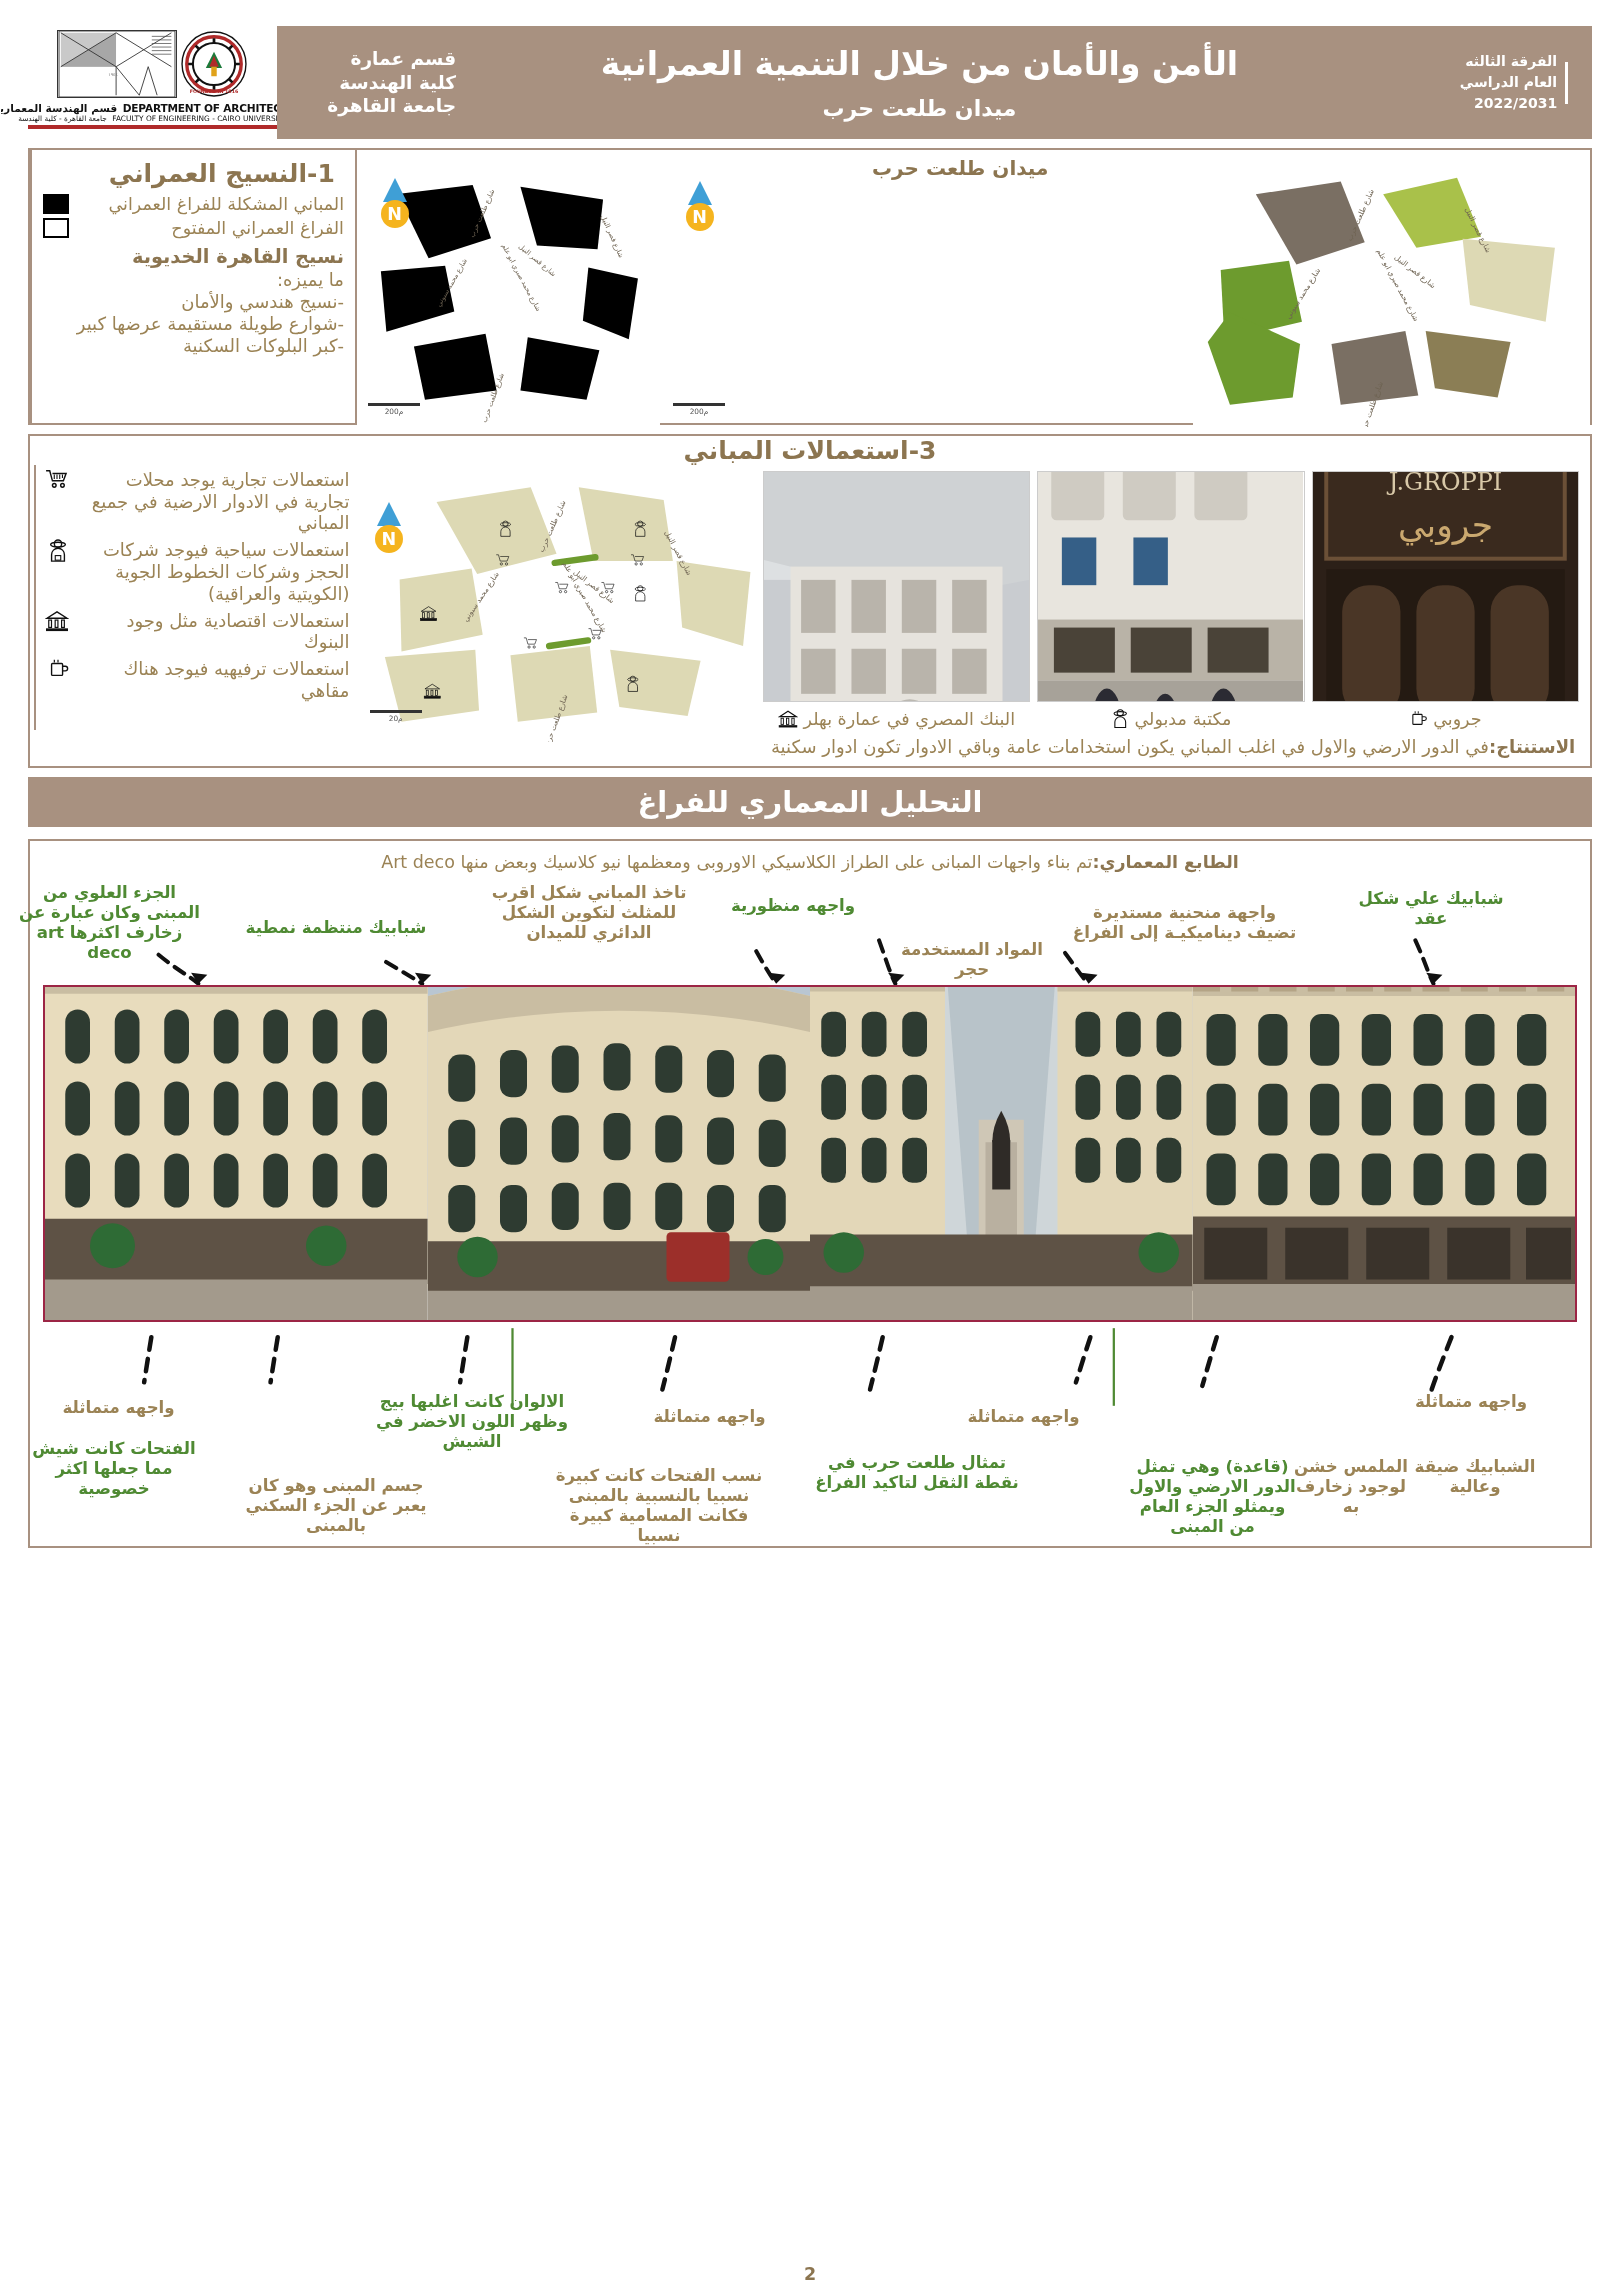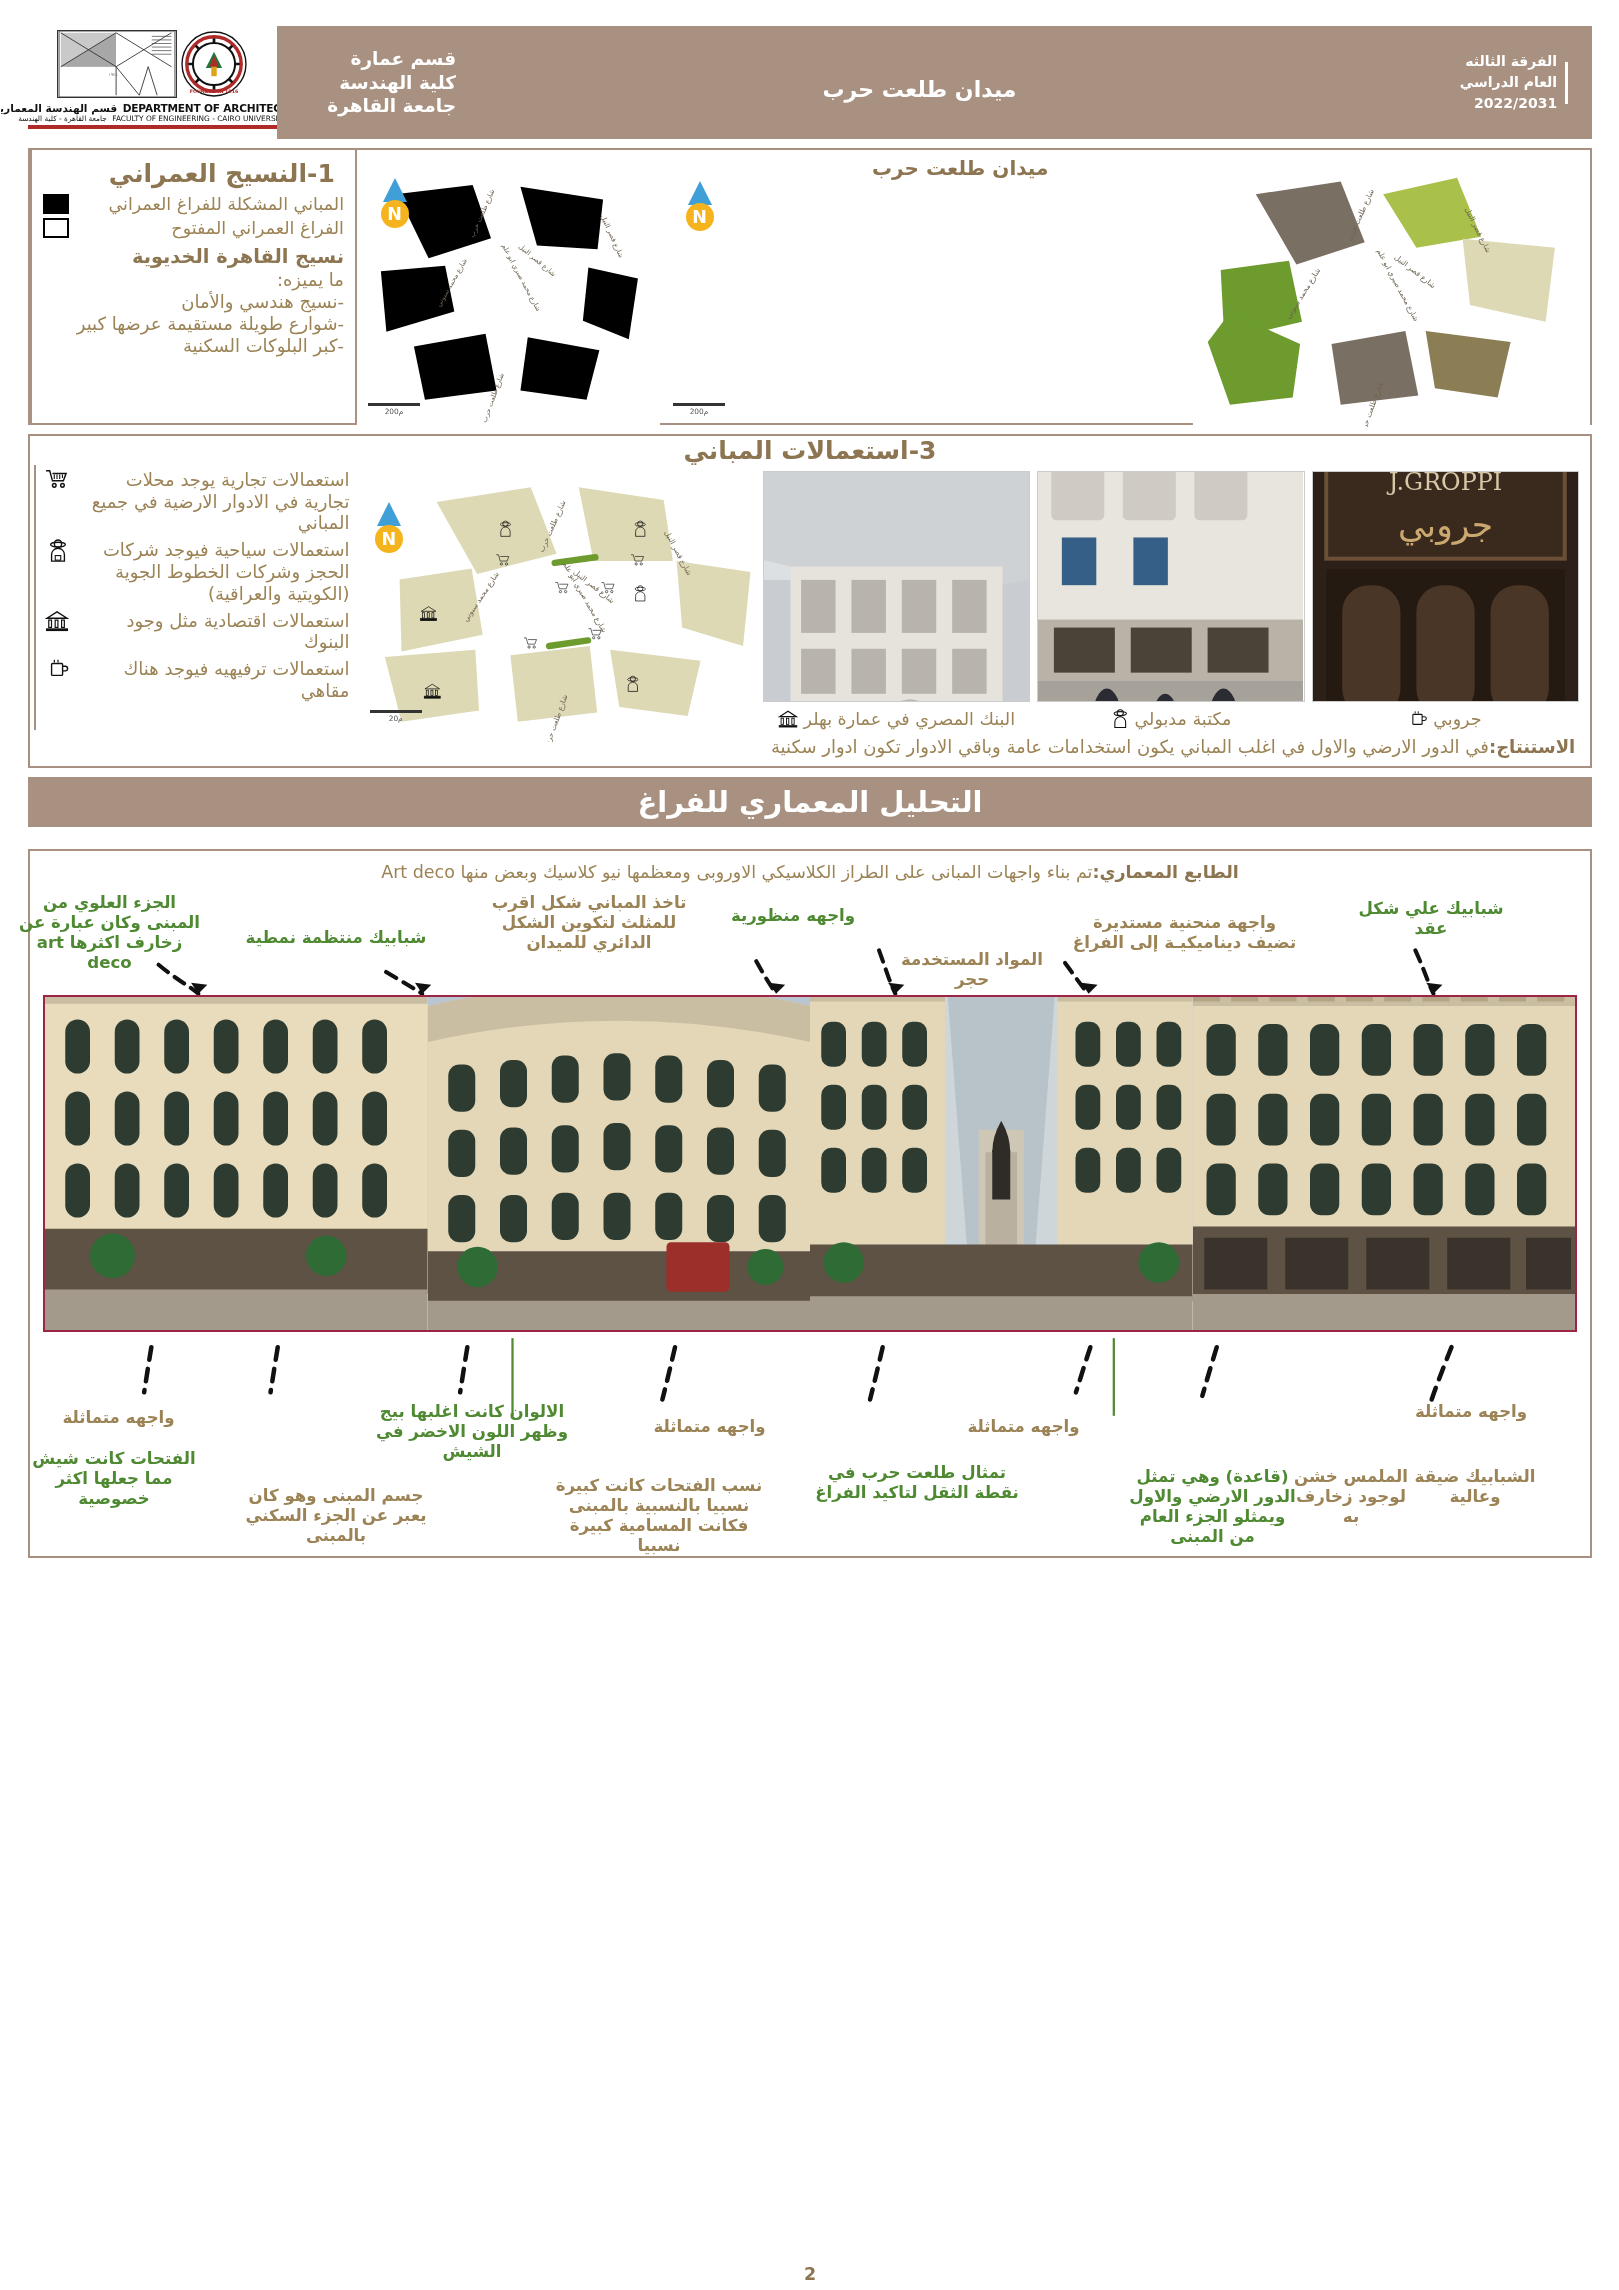--- a/index.html
+++ b/index.html
@@ -156,21 +156,21 @@
   .cap-ico { font-size: 18.5px; color: #222; }
   .s3-concl {
     color: #9b8355; font-size: 18px; line-height: 1.25; text-align: right;
     padding: 1.8px 14.8px 7.4px 14.8px;
   }
   .s3-concl b { color: #8c7550; }
 
   
   .band {
     background: #a89180; color: #fff; text-align: center;
-    font-size: 29px; font-weight: bold; padding: 8.3px 0; margin-bottom: 22px;
+    font-size: 29px; font-weight: bold; padding: 8.3px 0; margin-bottom: 12px;
   }
   .panel4 { border: 2.8px solid #a89180; padding: 11px 13px 7.4px 13px; }
   .style-line {
     text-align: center; color: #9b8355; font-size: 17.5px; margin-bottom: 11px;
   }
   .style-line b { color: #8c7550; font-weight: bold; }
 
   .callouts-top { position: relative; height: 102px; }
   .co {
     position: absolute; font-weight: bold; font-size: 16.6px; line-height: 1.2;
@@ -243,20 +243,21 @@
       <div class="dept-rule"></div>
     </div>
 
     <div class="header-bar">
       <div class="hb-dept">
         <div>قسم عمارة</div>
         <div>كلية الهندسة</div>
         <div>جامعة القاهرة</div>
       </div>
       <div class="hb-titles">
+        <div class="hb-main">الأمن والأمان من خلال التنمية العمرانية</div>
         <div class="hb-sub">ميدان طلعت حرب</div>
       </div>
       <div class="hb-right-meta">
         <div class="meta-bar"></div>
         <div>
           <div>الفرقة الثالثه</div>
           <div>العام الدراسي 2022/2031</div>
         </div>
       </div>
     </div>

